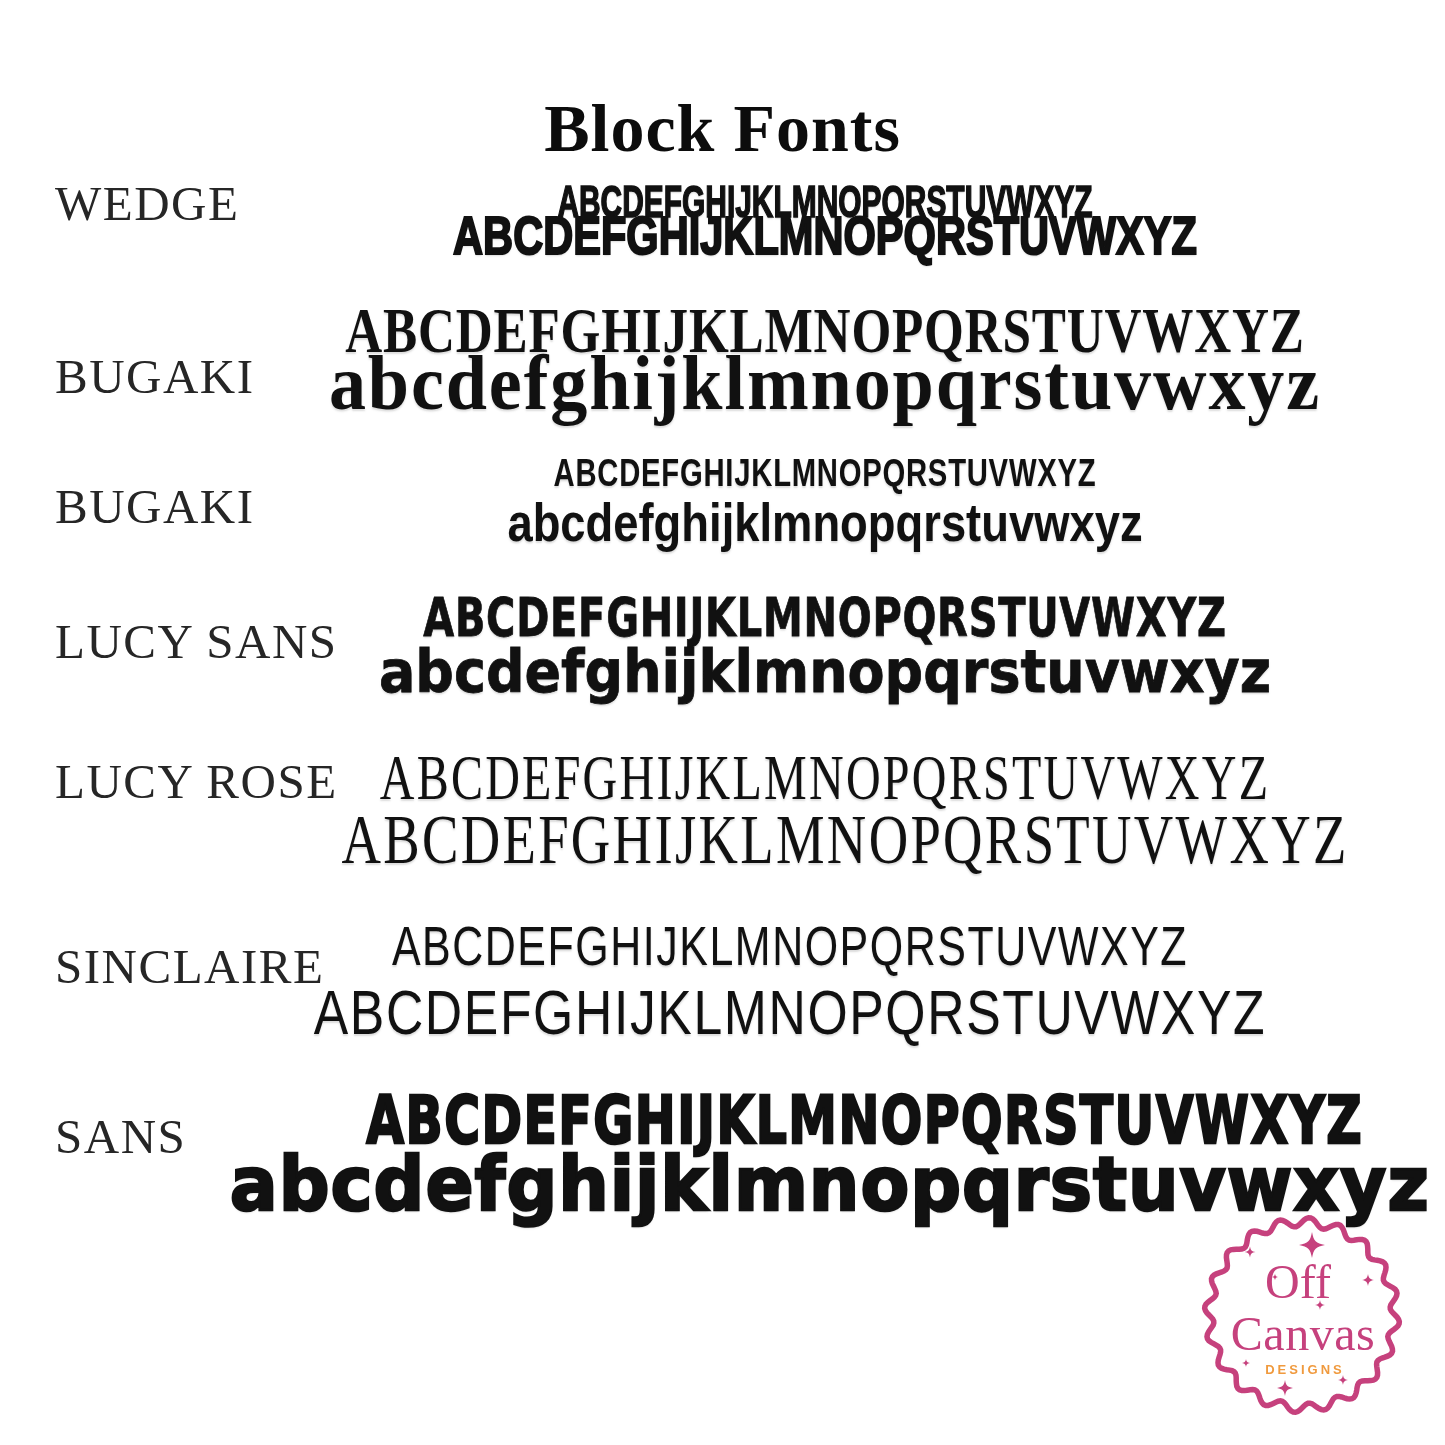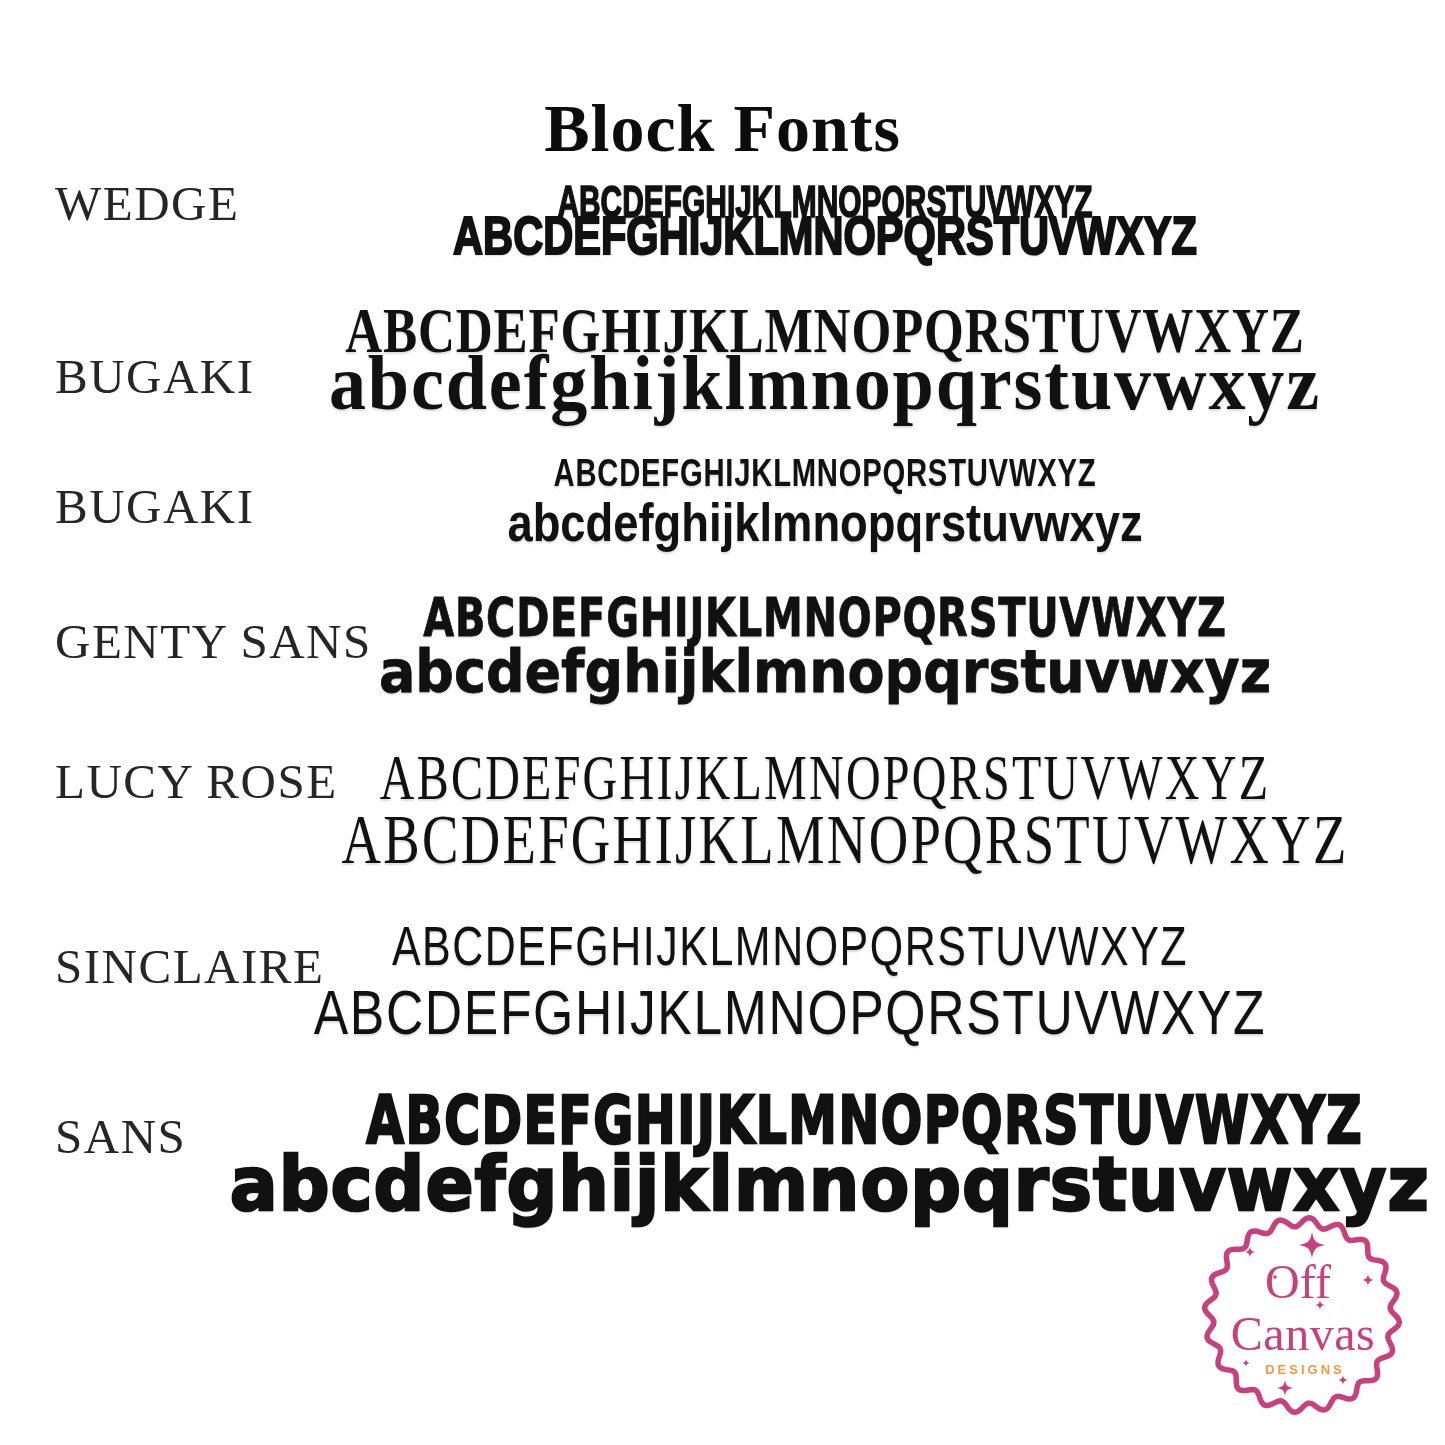--- a/index.html
+++ b/index.html
@@ -84,21 +84,21 @@
   <div class="sample-line s4">abcdefghijklmnopqrstuvwxyz</div>
 </div>
 
 <div>
   <div class="row-label lbl-rustic">BUGAKI</div>
   <div class="sample-line s5">ABCDEFGHIJKLMNOPQRSTUVWXYZ</div>
   <div class="sample-line s6">abcdefghijklmnopqrstuvwxyz</div>
 </div>
 
 <div>
-  <div class="row-label lbl-genty">GENTY SANS</div>
+  <div class="row-label lbl-genty">LUCY SANS</div>
   <div class="sample-line s7">ABCDEFGHIJKLMNOPQRSTUVWXYZ</div>
   <div class="sample-line s8">abcdefghijklmnopqrstuvwxyz</div>
 </div>
 
 <div>
   <div class="row-label lbl-lucy">LUCY ROSE</div>
   <div class="sample-line s9">ABCDEFGHIJKLMNOPQRSTUVWXYZ</div>
   <div class="sample-line s10">ABCDEFGHIJKLMNOPQRSTUVWXYZ</div>
 </div>
 

